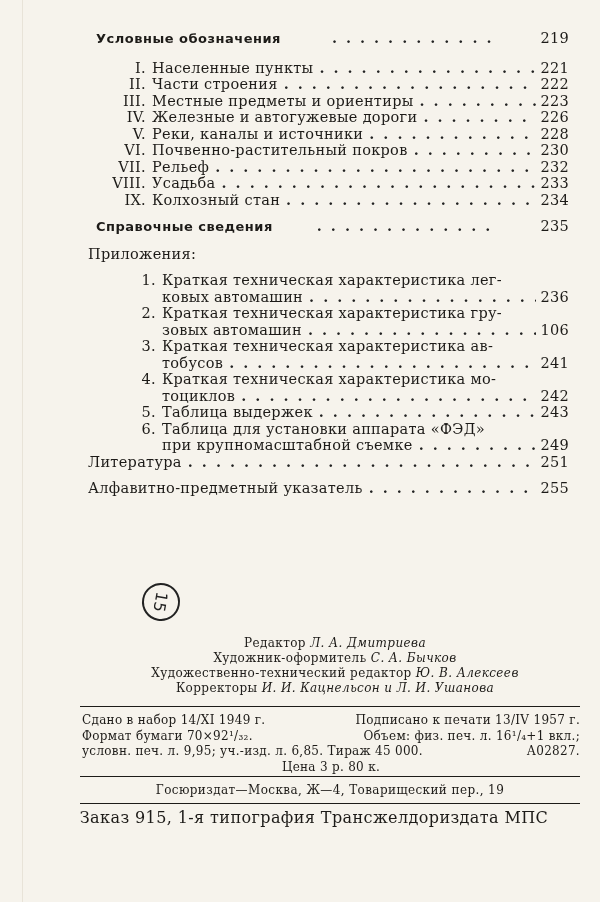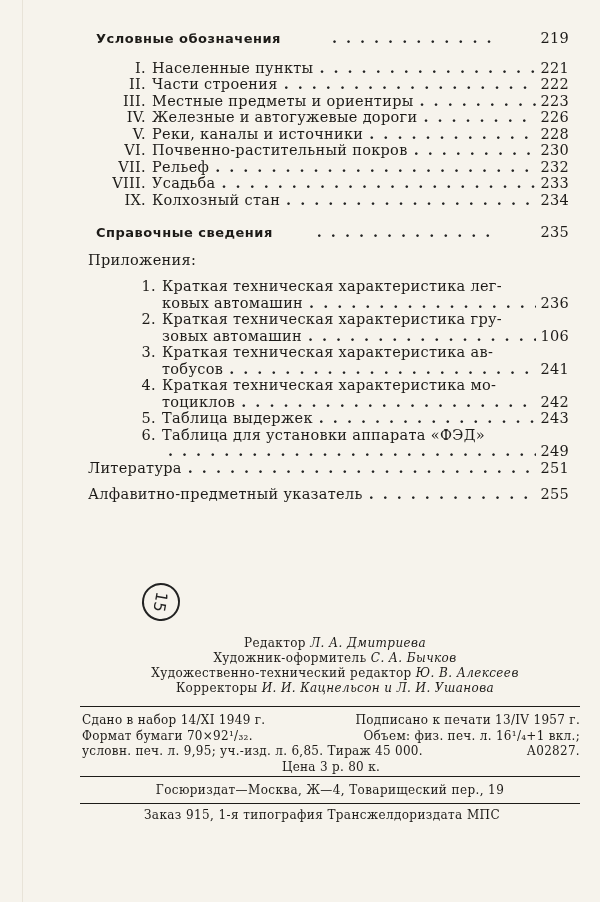--- a/index.html
+++ b/index.html
@@ -142,25 +142,25 @@
       position: absolute;
       left: 80px;
       top: 783px;
       width: 500px;
       text-align: center;
       font-size: 12px;
       letter-spacing: 0.4px;
     }
     .printer {
       position: absolute;
-      left: 72px;
+      left: 64px;
       top: 808px;
       width: 500px;
       text-align: center;
-      font-size: 12px;
+      font-size: 16px;
       letter-spacing: 0.4px;
     }
   </style>
 </head>
 <body>
 
 <div class="page-edge"></div>
 
 <div class="toc">
 
@@ -209,21 +209,21 @@
     <span class="label"><span class="num">VIII.</span><span>Усадьба</span></span>
     <span class="dots">........................................</span>
     <span class="page">233</span>
   </div>
   <div class="row sub">
     <span class="label"><span class="num">IX.</span><span>Колхозный стан</span></span>
     <span class="dots">........................................</span>
     <span class="page">234</span>
   </div>
 
-  <div class="row" style="margin-top:16px; margin-bottom:10px;gap:38px;">
+  <div class="row" style="margin-top:10px; margin-bottom:10px;gap:38px;">
     <span class="label section-head">Справочные сведения</span>
     <span class="dots">........................................</span>
     <span class="page">235</span>
   </div>
 
   <div class="plain-label" style="margin-bottom:10px; margin-left:-8px;">Приложения:</div>
 
   <div class="app">
     <div class="app-first-line"><span class="num">1.</span><span>Краткая техническая характеристика лег-</span></div>
     <div class="row cont">
@@ -259,20 +259,21 @@
   <div class="app">
     <div class="row">
       <span class="label"><span class="num">5.</span><span>Таблица выдержек</span></span>
       <span class="dots">........................................</span>
       <span class="page">243</span>
     </div>
   </div>
   <div class="app">
     <div class="app-first-line"><span class="num">6.</span><span>Таблица для установки аппарата «ФЭД»</span></div>
     <div class="row cont">
+      <span class="label">при крупномасштабной съемке</span>
       <span class="dots">........................................</span>
       <span class="page">249</span>
     </div>
   </div>
 
   <div class="row" style="margin-left:-8px;">
     <span class="label">Литература</span>
     <span class="dots">........................................</span>
     <span class="page">251</span>
   </div>

